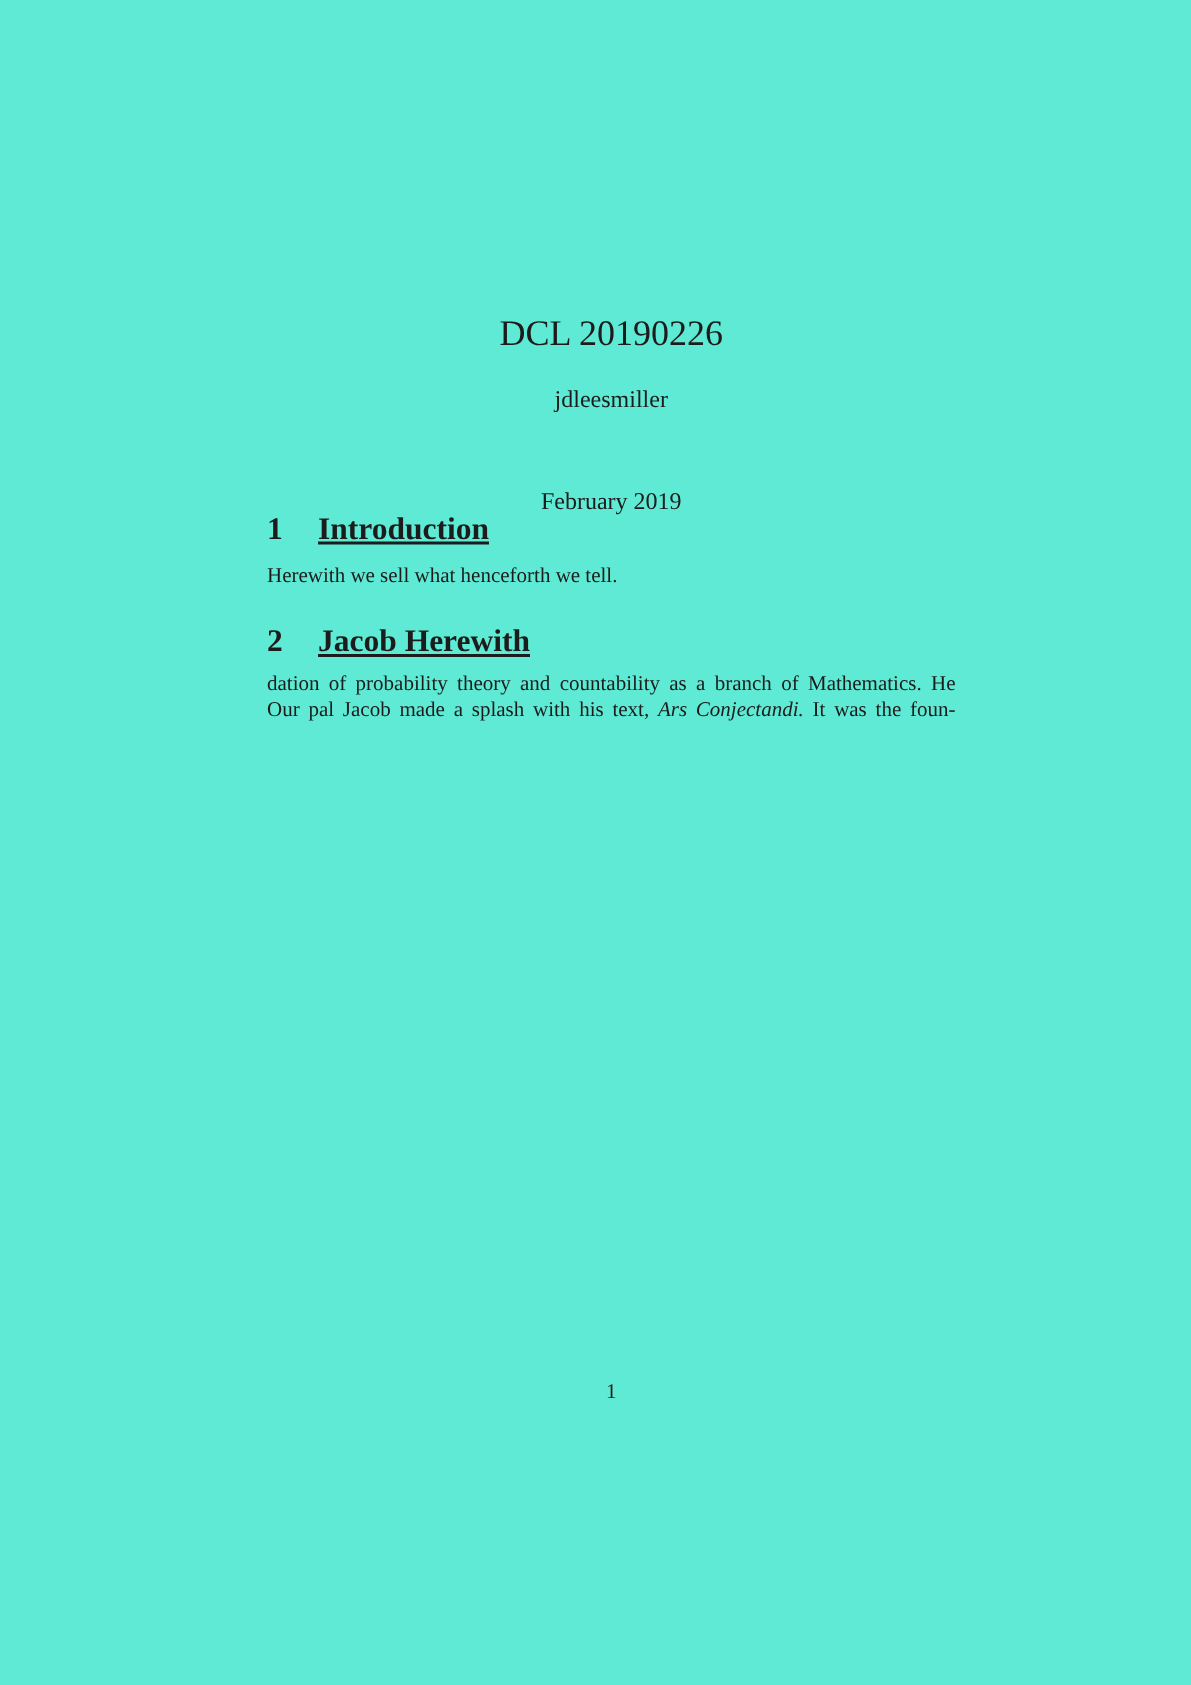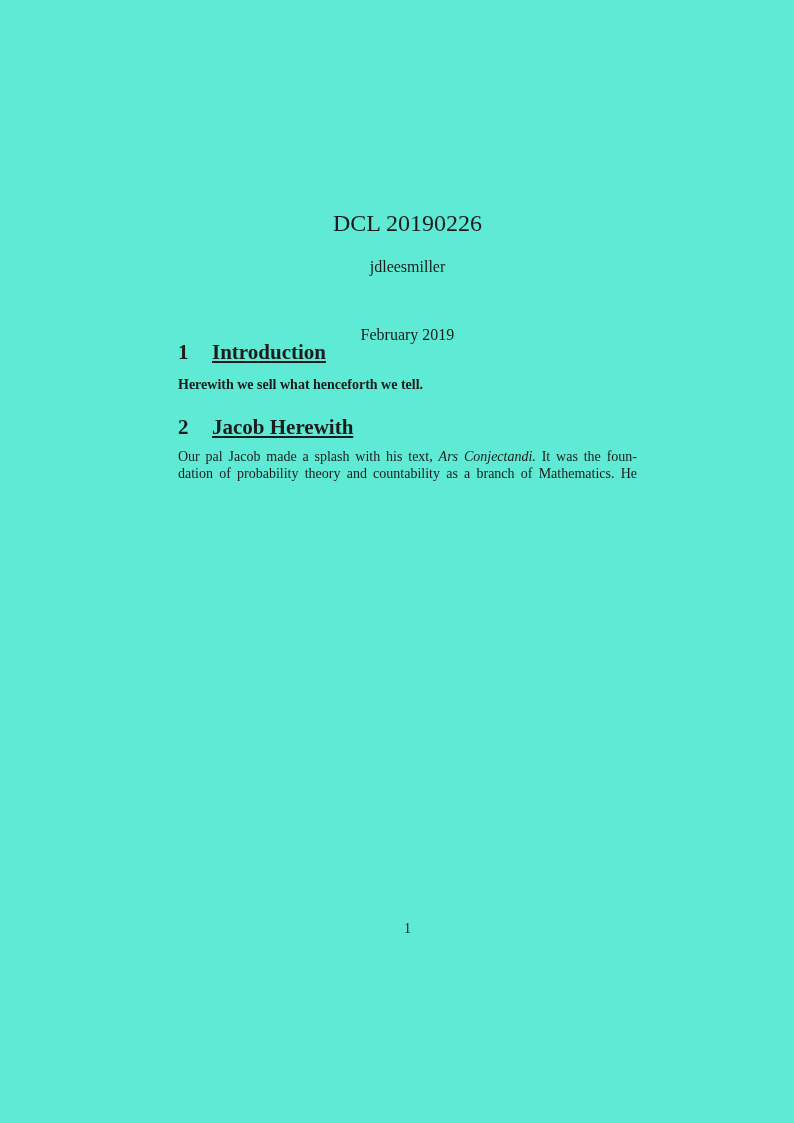--- a/index.html
+++ b/index.html
@@ -72,21 +72,20 @@
   .sec2-heading { top: 415px; }
   .body-text {
     font-size: 14px;
     line-height: 16.5px;
   }
   .sec1-body {
     position: absolute;
     top: 377px;
     left: 0;
     right: 0;
-    font-weight: bold;
   }
   .sec2-body {
     position: absolute;
     top: 449px;
     left: 0;
     right: 0;
   }
   .jline {
     text-align: justify;
     text-align-last: justify;
@@ -123,20 +122,20 @@
 
     <div class="body-text sec1-body">
       <div class="jline-last">Herewith we sell what henceforth we tell.</div>
     </div>
 
     <h2 class="section-heading sec2-heading">
       <span class="sec-num">2</span><span>Jacob Herewith</span>
     </h2>
 
     <div class="body-text sec2-body">
+      <div class="jline">dation of probability theory and countability as a branch of Mathematics. He</div>
       <div class="jline"><span>Our pal Jacob made a splash with his text, </span><span class="italic">Ars Conjectandi.</span><span> It was the foun-</span></div>
-      <div class="jline">dation of probability theory and countability as a branch of Mathematics. He</div>
     </div>
 
     <div class="page-number">1</div>
 
   </div>
 </div>
 
 </body></html>

